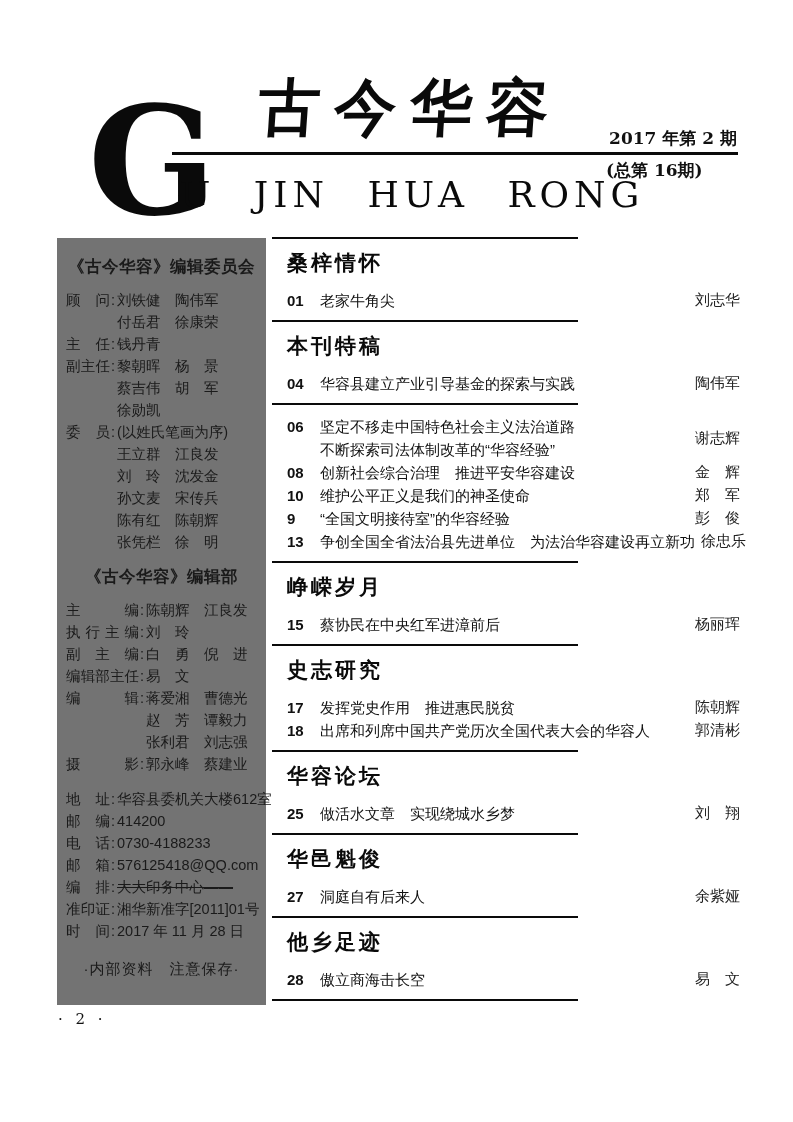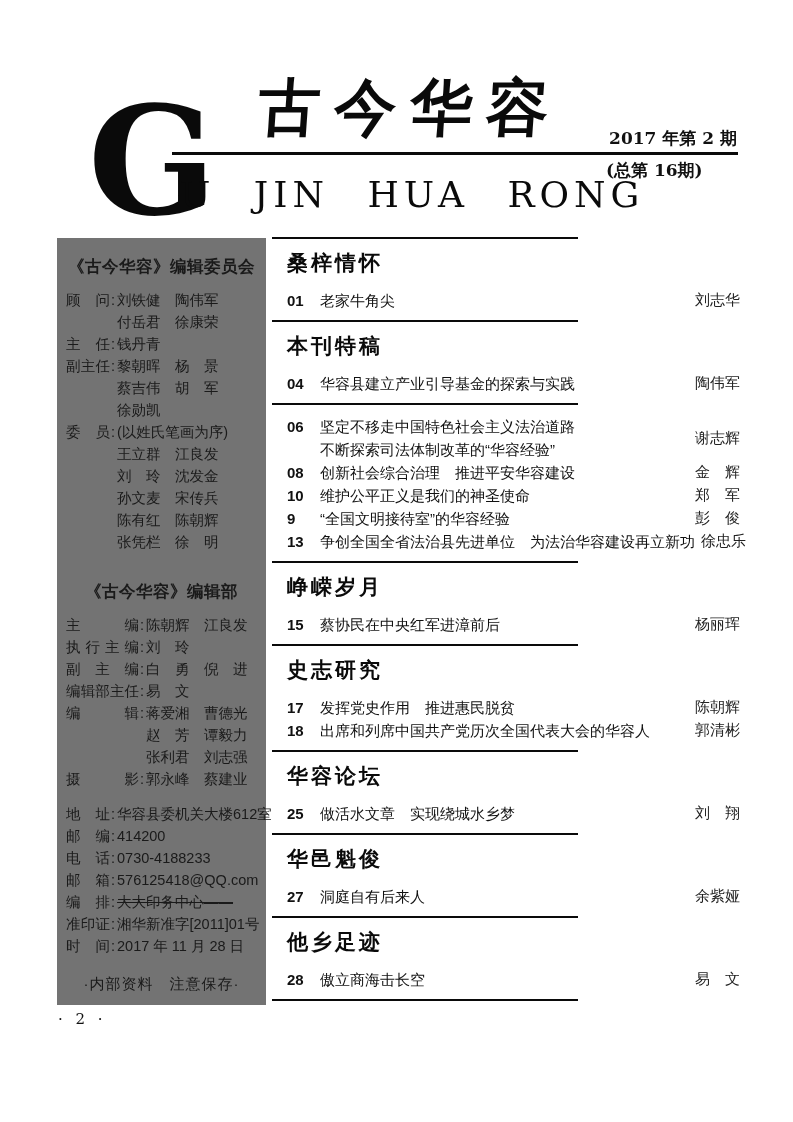--- a/index.html
+++ b/index.html
@@ -42,21 +42,21 @@
     font-family:"DejaVu Serif",serif; font-size:17px; font-weight:600; white-space:nowrap;
   }
 
   
   .sidebar {
     position:absolute; left:57px; top:238px; width:209px; height:767px;
     background:#737373; padding:18px 9px 0 9px;
     font-size:14.5px; color:#1a1a1a;
   }
   .sb-title { text-align:center; font-size:16.5px; font-weight:700; letter-spacing:.5px; margin-bottom:11px; white-space:nowrap; }
-  .sb-title.second { margin-top:28px; margin-bottom:11px; }
+  .sb-title.second { margin-top:13px; margin-bottom:11px; }
   .sb-group { }
   .sb-group.gap { margin-top:13px; }
   .sb-row { display:flex; line-height:22px; white-space:nowrap; }
   .sb-lbl { display:inline-block; font-weight:400; text-align:justify; text-align-last:justify; flex:none; }
   .sb-lbl.w3 { width:44px; }
   .sb-lbl.w5 { width:73px; }
   .sb-colon { flex:none; padding:0 2px 0 1px; }
   .sb-colon.invisible { visibility:hidden; }
   .sb-val { white-space:nowrap; }
   .sb-val.strike { text-decoration:line-through; }

